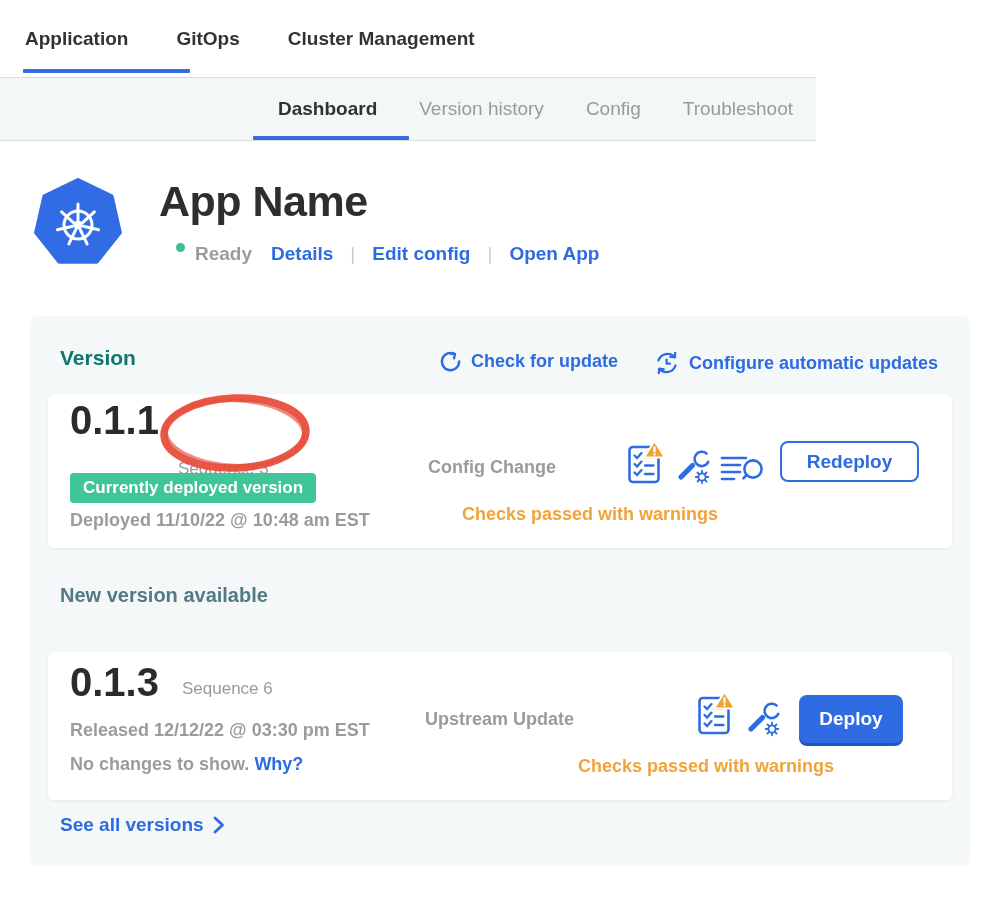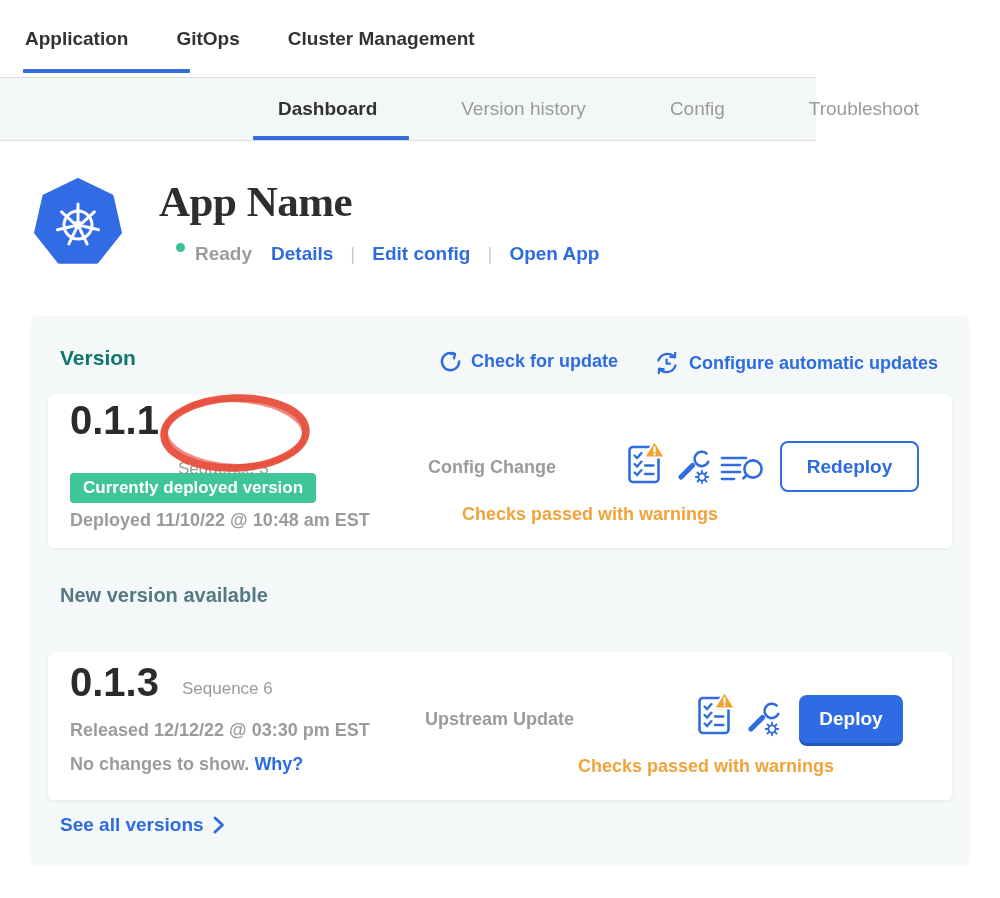--- a/index.html
+++ b/index.html
@@ -8,28 +8,28 @@
 
   
   .top-nav{position:absolute;left:0;top:0;width:1000px;height:77px;display:flex;align-items:center;
            padding-left:25px;gap:48px;box-sizing:border-box;background:#fff;}
   .top-nav .item{font-size:19px;font-weight:700;color:#323232;white-space:nowrap;cursor:pointer;}
   .top-underline{position:absolute;left:23px;top:69px;width:167px;height:4px;background:#356de0;border-radius:1px;}
 
   
   .sub-nav{position:absolute;left:0;top:77px;width:816px;height:64px;background:#f4f7f8;
            border-top:1px solid #d9dddd;border-bottom:1px solid #dcdfdf;box-sizing:border-box;
-           display:flex;align-items:center;padding-left:278px;gap:84px;}
+           display:flex;align-items:center;padding-left:278px;gap:42px;}
   .sub-nav .item{font-size:19px;color:#9a9a9a;white-space:nowrap;cursor:pointer;}
   .sub-nav .item.active{color:#323232;font-weight:700;}
   .sub-underline{position:absolute;left:253px;top:136px;width:156px;height:4px;background:#356de0;border-radius:1px;}
 
   
   .app-logo{position:absolute;left:34px;top:178px;width:88px;height:88px;}
-  .app-title{position:absolute;left:159px;top:177px;font-size:43px;font-weight:700;letter-spacing:-0.5px;color:#2e2e2e;font-family:Liberation Serif, serif;}
+  .app-title{position:absolute;left:159px;top:177px;font-size:43px;font-weight:700;letter-spacing:-0.5px;color:#2e2e2e;}
   .status-row{position:absolute;left:176px;top:243px;height:28px;display:flex;
               font-size:19px;font-weight:700;}
   .status-dot{width:9px;height:9px;border-radius:50%;background:#3fc08c;margin-right:10px;}
   .ready{color:#9b9b9b;margin-right:19px;}
   .hlink{color:#2d6be0;cursor:pointer;}
   .sep{color:#c9cdd0;font-weight:400;margin:0 17px;}
 
   
   .panel{position:absolute;left:30px;top:316px;width:940px;height:550px;background:#f5f8f9;border-radius:8px;}
   .panel-title{position:absolute;left:30px;top:30px;font-size:21px;font-weight:700;color:#0f766e;}
@@ -59,21 +59,21 @@
   .checks.cur{left:414px;top:110px;}
   .checks.nxt{left:530px;top:104px;}
   .icon-abs{position:absolute;cursor:pointer;}
   .pi-check.cur{left:578px;top:45px;}
   .pi-wrench.cur{left:628px;top:55px;}
   .pi-files.cur{left:672px;top:60px;}
   .pi-check.nxt{left:648px;top:38px;}
   .pi-wrench.nxt{left:698px;top:49px;}
   .btn{position:absolute;font-size:19px;font-weight:700;border-radius:8px;display:flex;align-items:center;
        justify-content:center;cursor:pointer;box-sizing:border-box;white-space:nowrap;}
-  .btn.outline{left:732px;top:47px;width:139px;height:51px;border:2px solid #2f6ce0;color:#2d6be0;background:#fff;}
+  .btn.outline{left:732px;top:47px;width:139px;height:41px;border:2px solid #2f6ce0;color:#2d6be0;background:#fff;}
   .btn.solid{left:751px;top:43px;width:104px;height:48px;background:#2f6ce4;color:#fff;box-shadow:0 3px 0 #2257bb;}
 
   .new-heading{position:absolute;left:30px;top:268px;font-size:20px;font-weight:700;color:#537983;}
   .see-all{position:absolute;left:30px;top:498px;display:flex;align-items:center;gap:9px;color:#2d6be0;
            font-size:19px;font-weight:700;cursor:pointer;}
 </style>
 </head>
 <body>
 
 <div id="screen">

